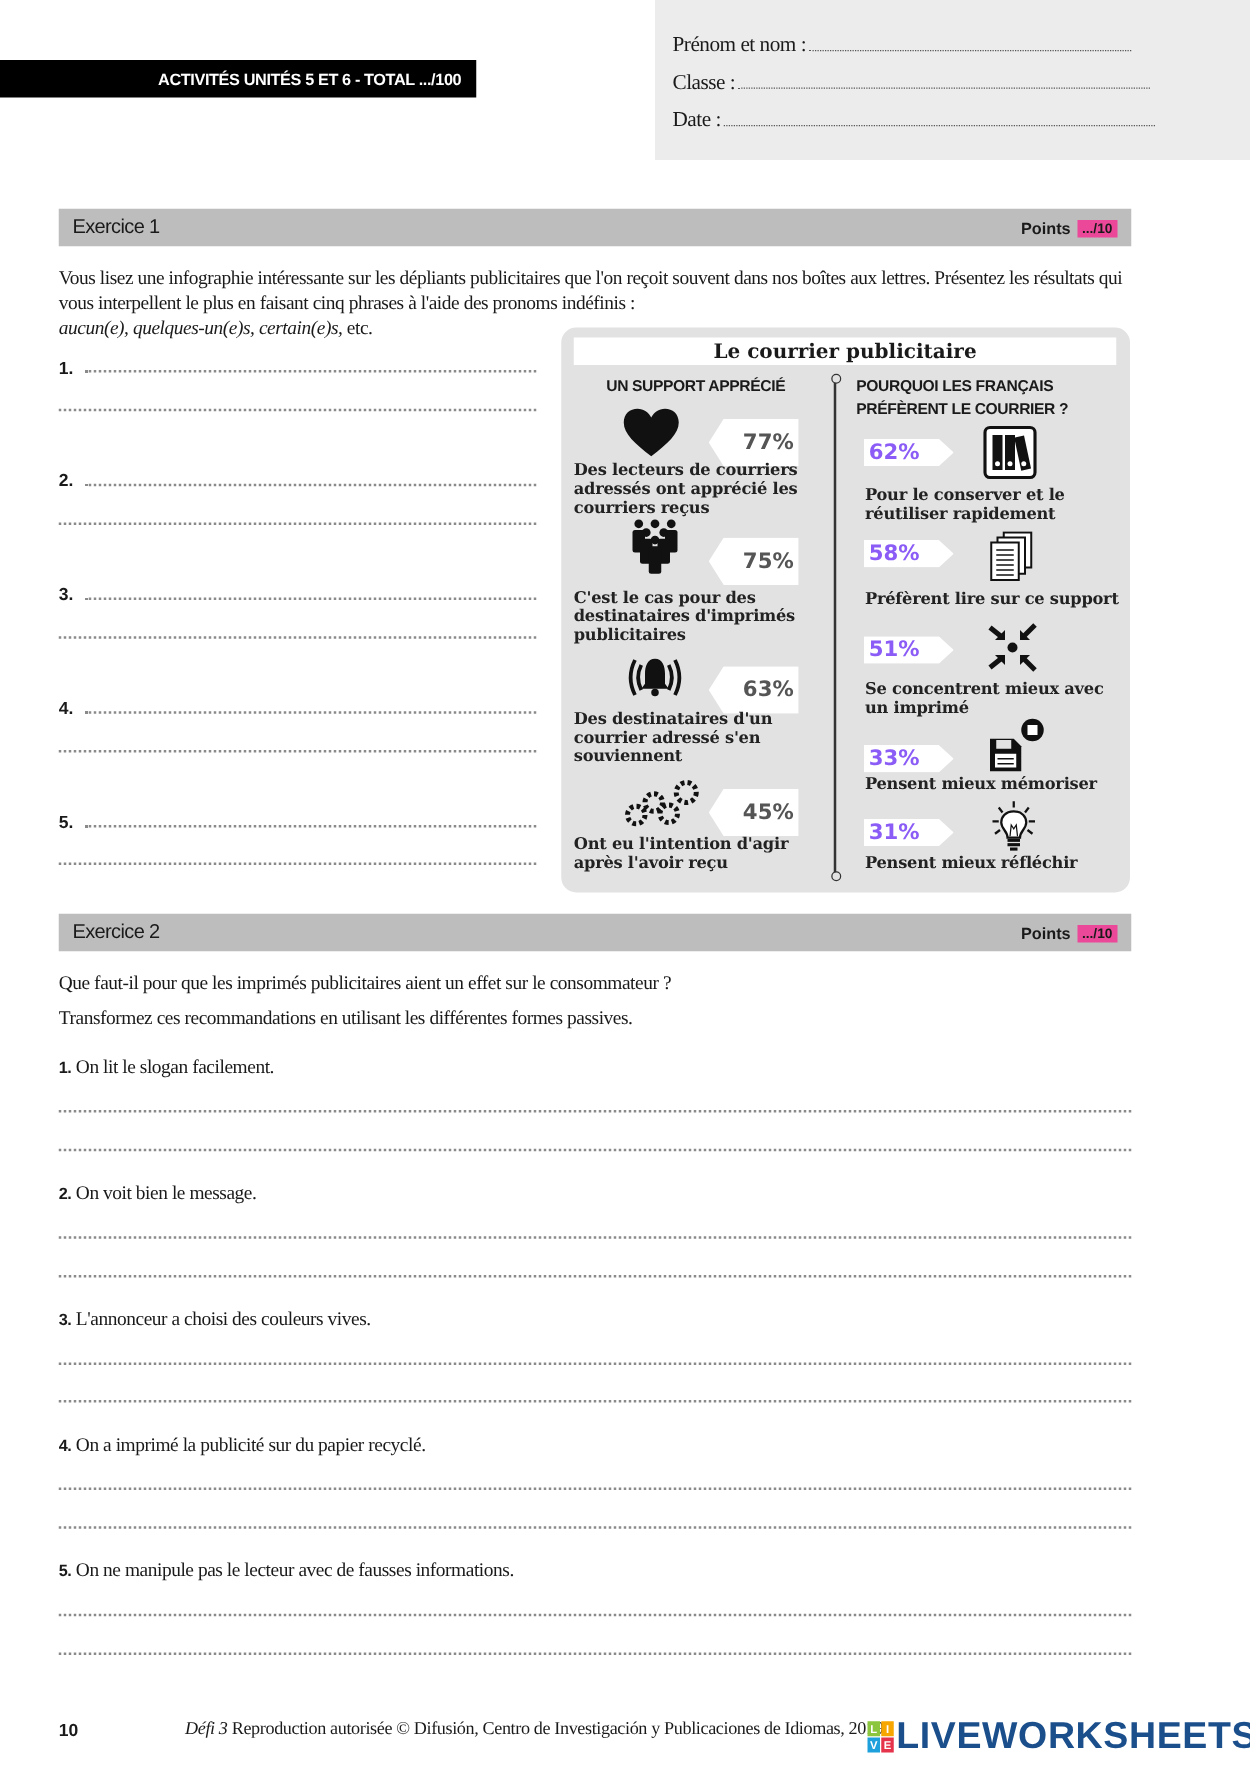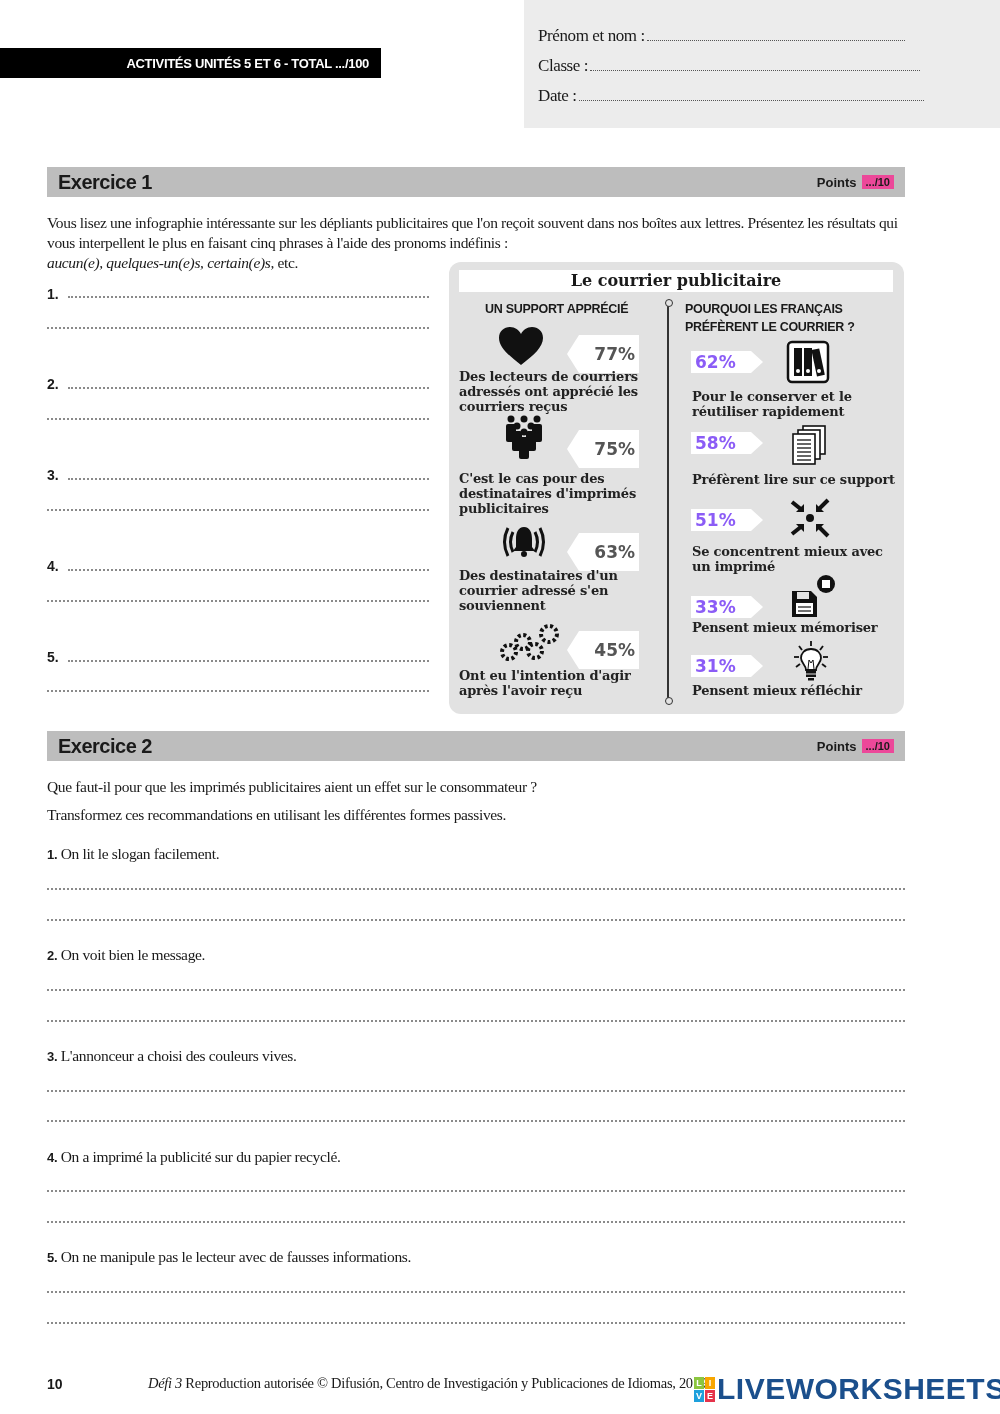--- a/index.html
+++ b/index.html
@@ -10,22 +10,22 @@
   .title-bar { position: absolute; left: 0; top: 48px; width: 381px; height: 30px; background: #000; color: #fff;
     font-family: "Liberation Sans", sans-serif; font-weight: bold; font-size: 13px; letter-spacing: -0.3px;
     display: flex; align-items: center; justify-content: flex-end; padding-right: 12px; }
   .id-box { position: absolute; left: 524px; top: 0; width: 476px; height: 128px; background: #ececec; padding: 26px 0 0 14px; }
   .id-row { display: flex; align-items: baseline; font-size: 17px; height: 30px; letter-spacing: -0.4px; }
   .id-row .dots { flex: 0 0 auto; border-bottom: 1.5px dotted #555; height: 12px; margin-left: 2px; }
 
   
   .ex-header { position: absolute; left: 47px; width: 858px; height: 30px; background: #bdbdbd;
     display: flex; align-items: center; justify-content: space-between; padding: 0 11px; font-family: "Liberation Sans", sans-serif; }
-  .ex-title { font-weight: bold; font-size: 20px; letter-spacing: -0.5px; }
-  .points { font-weight: bold; font-size: 13px; display: flex; align-items: flex-start; gap: 5px; }
+  .ex-title { font-weight: normal; font-size: 16px; letter-spacing: -0.5px; }
+  .points { font-weight: bold; font-size: 13px; display: flex; align-items: flex-end; gap: 5px; }
   .points-box { background: #ec4899; padding: 1px 4px; font-size: 11px; }
 
   .para { position: absolute; left: 47px; width: 860px; font-size: 15.5px; line-height: 20px; letter-spacing: -0.35px; }
   .para em { font-style: italic; }
 
   
   .ans-num { position: absolute; left: 47px; font-family: "Liberation Sans", sans-serif; font-weight: bold; font-size: 14px; }
   .dotline { position: absolute; border-bottom: 2px dotted #8a8a8a; height: 2px; }
 
   

